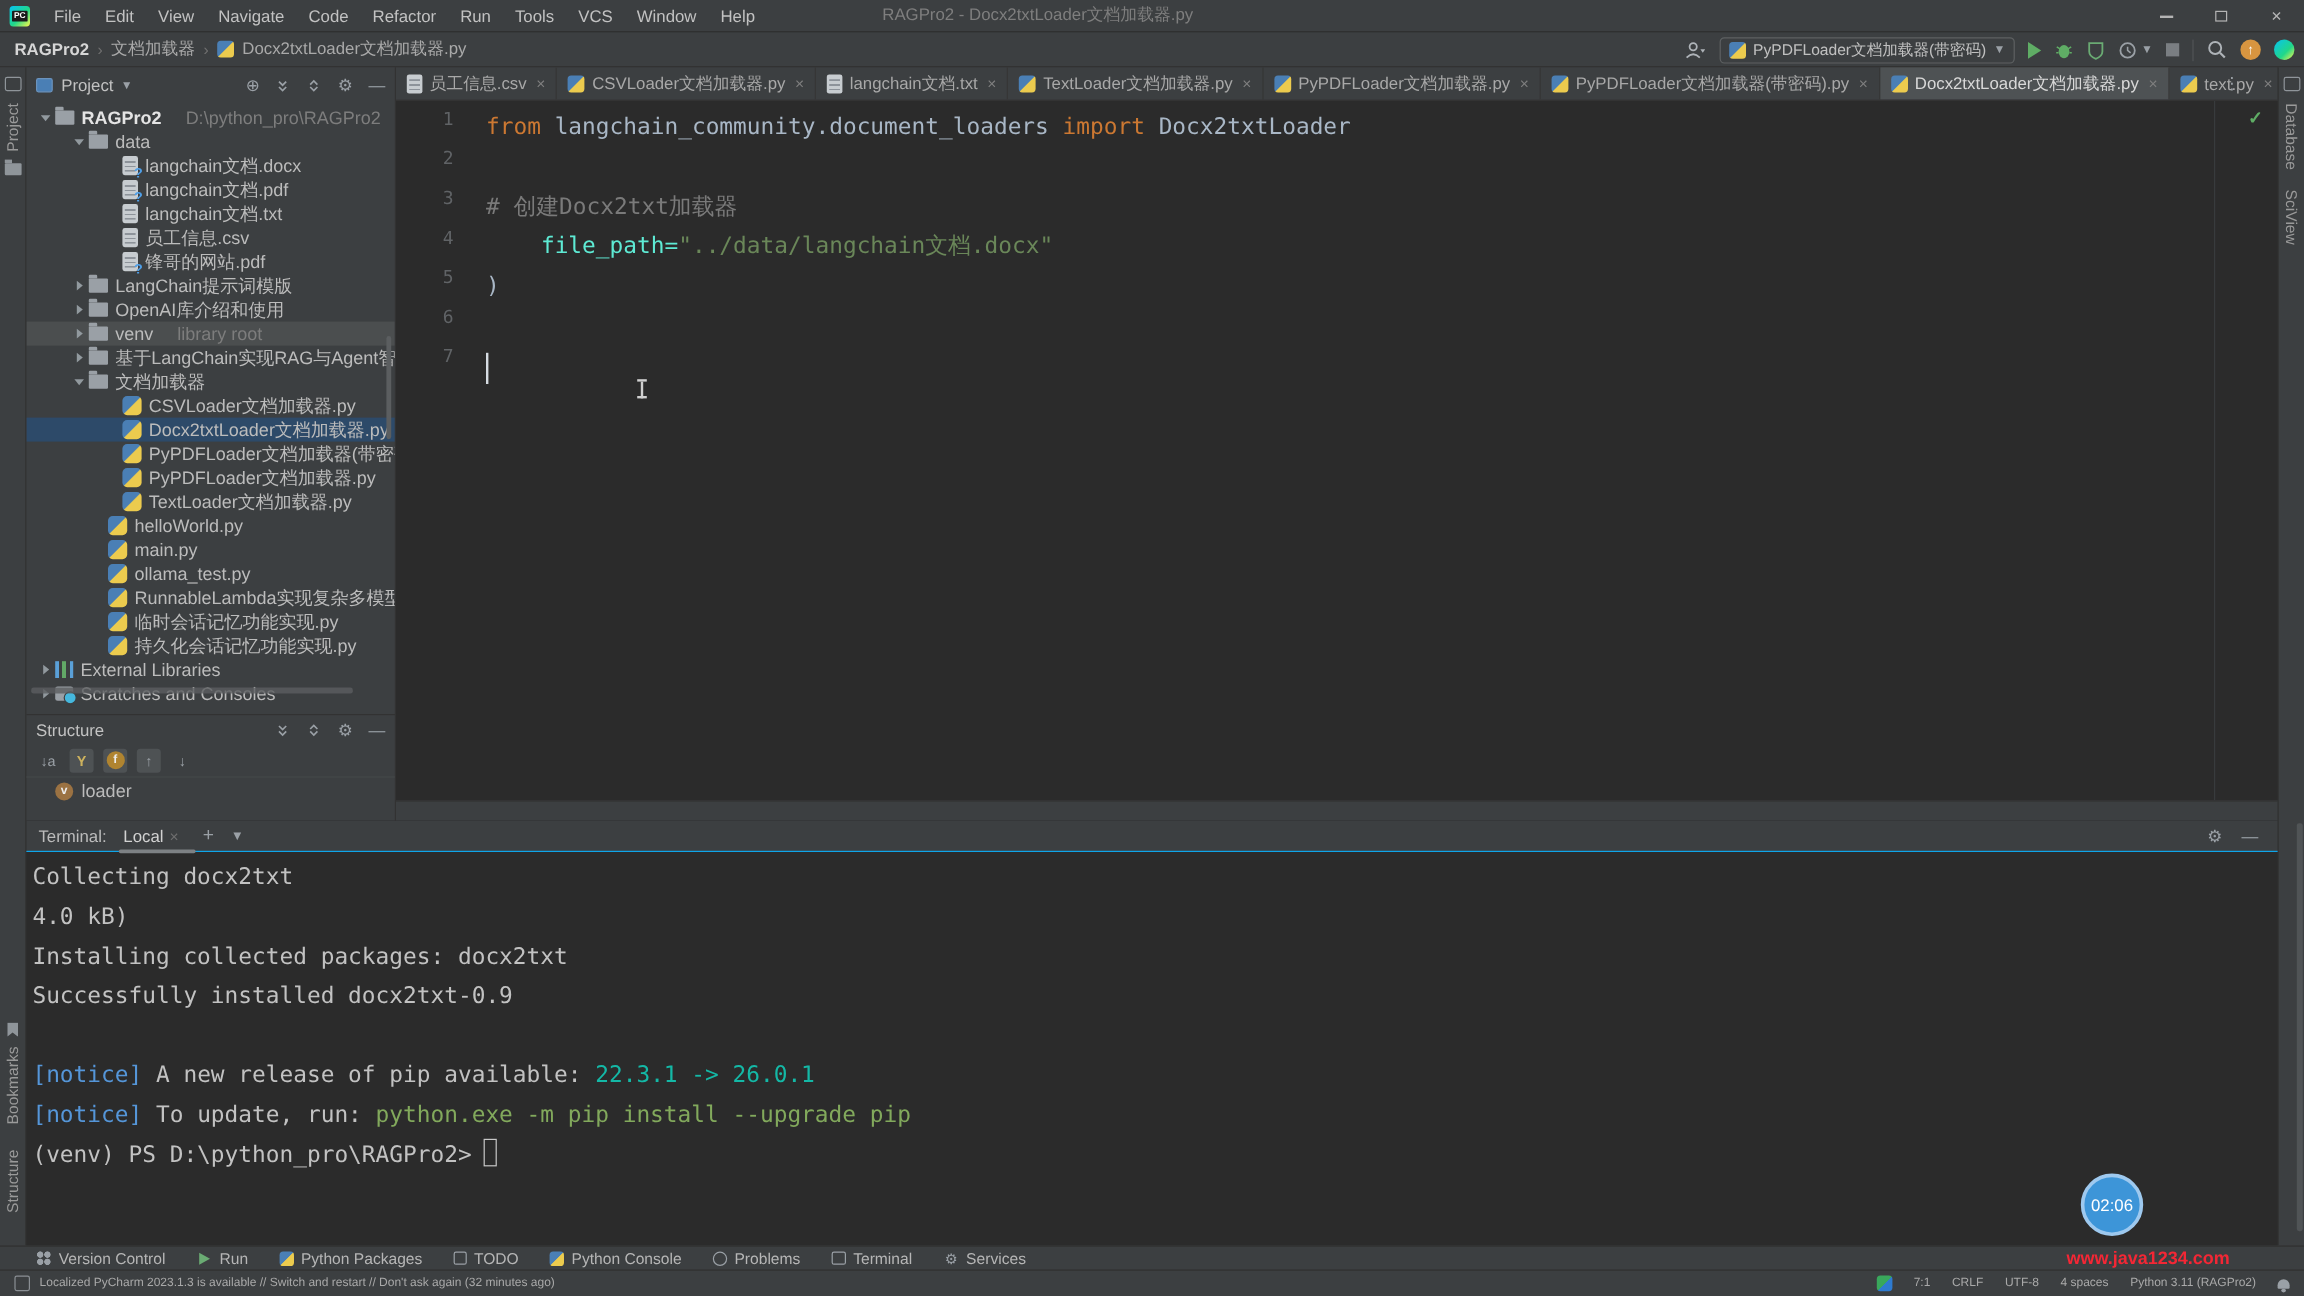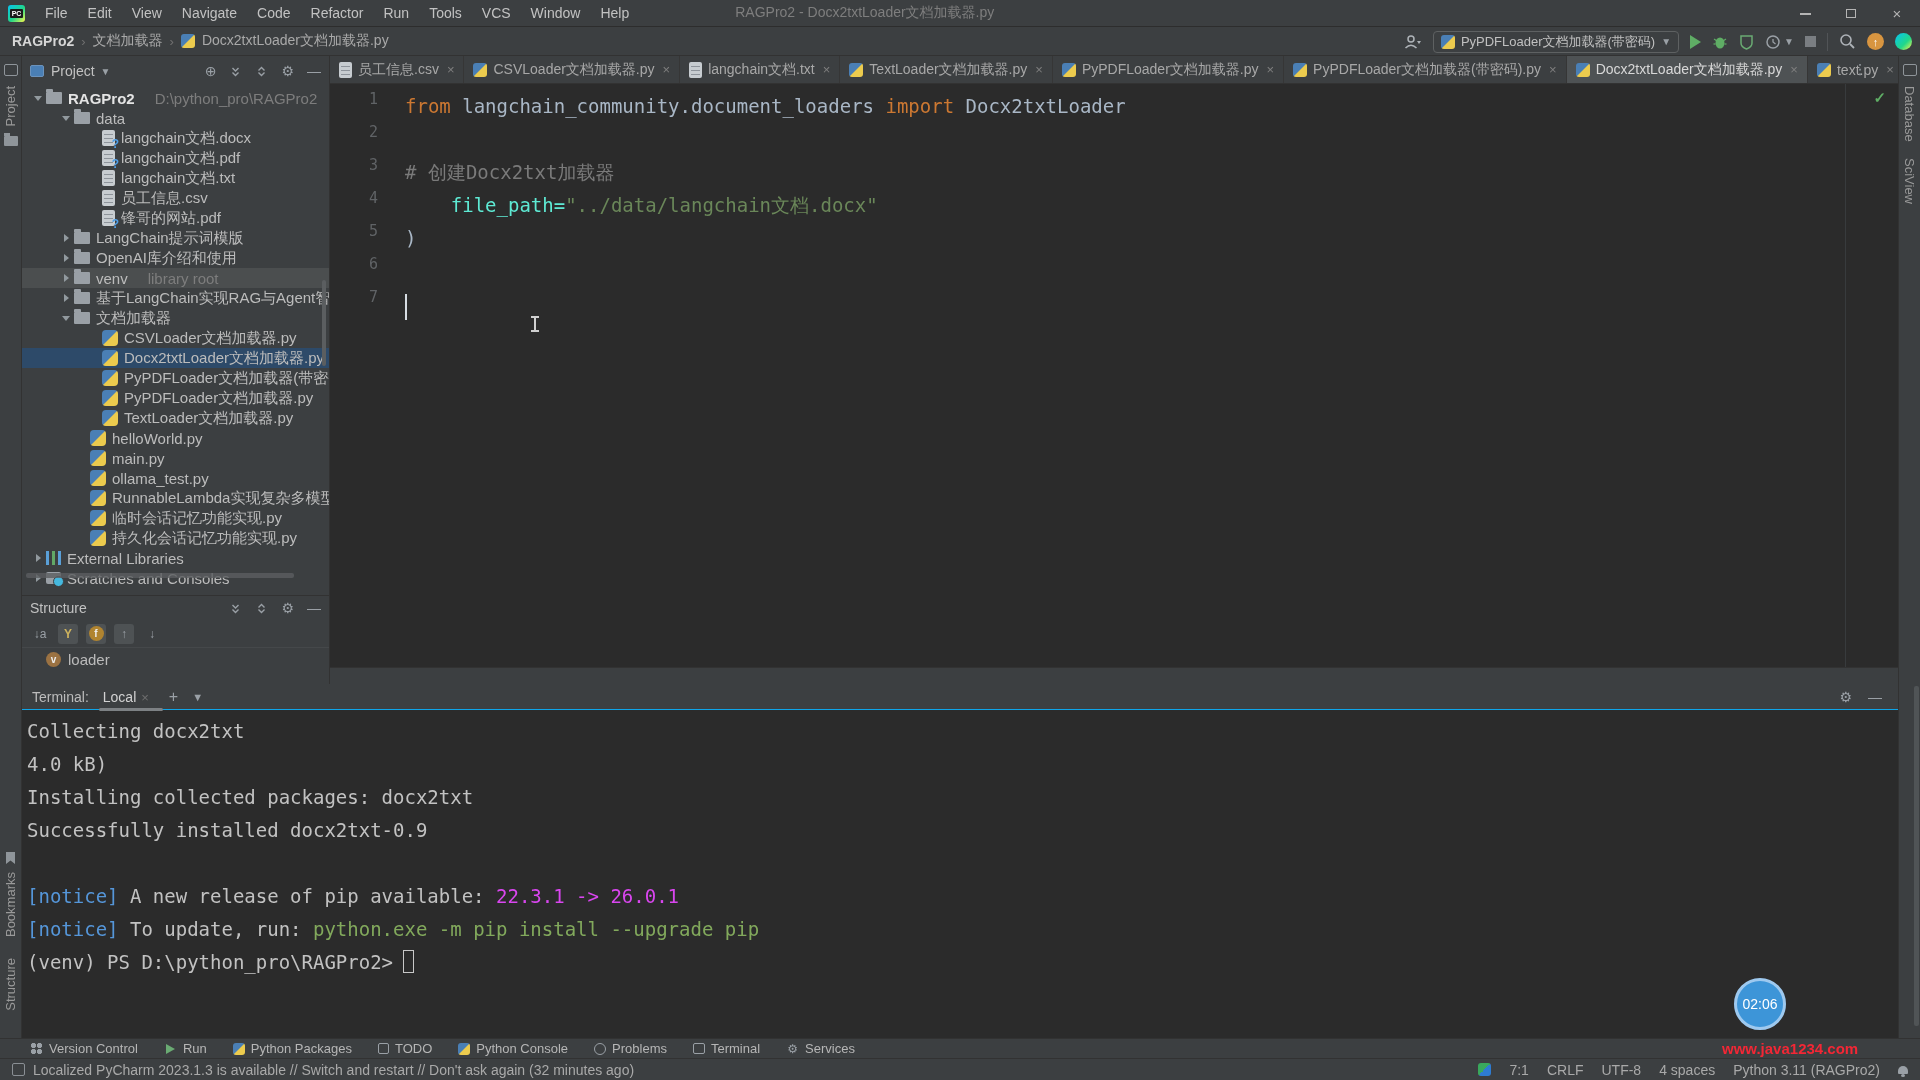--- a/index.html
+++ b/index.html
@@ -149,21 +149,21 @@
                      background:#7d8184; border-radius:2px; }
   .term-tab .x { color:#6f6f6f; margin-left:5px; font-size:13px; }
   .term-plus { color:#9aa0a6; font-size:16px; margin-left:6px; }
   .term-caret { color:#9aa0a6; font-size:11px; }
   .term-right { margin-left:auto; display:flex; gap:16px; padding-right:16px; color:#9aa0a6; }
   .term-body { position:absolute; left:5px; right:10px; top:26px; bottom:0; padding-top:5px;
                font:19px "DejaVu Sans Mono",monospace; color:#c2c2c2; }
   .tl { height:33px; line-height:33px; white-space:pre; }
   .t-link { color:#4e9fe0; text-decoration:underline; }
   .t-tag { color:#5596d9; }
-  .t-red { color:#d946ef; }
+  .t-red { color:#14b8a6; }
   .t-green { color:#82a95c; }
   .block-cursor { display:inline-block; width:11px; height:23px; border:1.5px solid #c8c8c8;
                   vertical-align:-4px; margin-left:10px; }
   .term-scroll { position:absolute; left:1914px; top:686px; width:5px; height:340px; background:#505456; border-radius:2px; }
 
   
   .bottom-bar { position:absolute; left:0; top:1038px; width:1920px; height:20px; background:#3c3f41;
                 border-top:1px solid #323232; display:flex; align-items:center; padding-left:30px; gap:26px; }
   .bb-item { display:flex; align-items:center; gap:6px; font-size:13px; color:#b6b6b6; white-space:nowrap; }
   .bi { width:13px; height:13px; flex:none; display:inline-flex; align-items:center; justify-content:center;
@@ -174,21 +174,21 @@
                       radial-gradient(circle at 9.5px 9.5px,#9aa0a6 2.4px,transparent 2.9px); }
   .bi-run::before { content:""; border-left:9px solid #6aab73; border-top:5.5px solid transparent; border-bottom:5.5px solid transparent; }
   .bi-pyico { width:12px; height:12px; border-radius:3px;
               background:linear-gradient(135deg,#4a7fb5 48%,#eccb4e 52%); }
   .bi-todo { width:11px; height:11px; border:1.5px solid #9aa0a6; border-radius:2px; }
   .bi-prob { width:12px; height:12px; border:1.5px solid #9aa0a6; border-radius:50%; font-size:8px; }
   .bi-term { width:12px; height:11px; border:1px solid #9aa0a6; border-radius:2px; font-size:7px;
              font-family:"DejaVu Sans Mono",monospace; }
   .bi-svc::before { content:"⚙"; font-size:12px; }
   .status-bar { position:absolute; left:0; top:1058px; width:1920px; height:22px; background:#3c3f41;
-                border-top:1px solid #323232; display:flex; align-items:center; padding:0 12px; font-size:14px; color:#a9a9a9; }
+                border-top:1px solid #323232; display:flex; align-items:center; padding:0 12px; font-size:10px; color:#a9a9a9; }
   .st-left { display:flex; align-items:center; gap:8px; }
   .st-ico { width:13px; height:13px; border:1.5px solid #8a8f94; border-radius:2px; flex:none; }
   .st-right { margin-left:auto; display:flex; align-items:center; gap:18px; }
   .st-plug { width:13px; height:13px; border-radius:3px; background:linear-gradient(135deg,#39a85c 50%,#2e7bd1 50%); }
   .st-bell { width:10px; height:8px; background:#9aa0a6; border-radius:5px 5px 1px 1px; position:relative; }
   .st-bell::after { content:""; position:absolute; left:3px; bottom:-3px; width:4px; height:3px;
                     background:#9aa0a6; border-radius:50%; }
 
   
   .timer-badge { position:absolute; left:1734px; top:978px; width:52px; height:52px; border-radius:50%;

